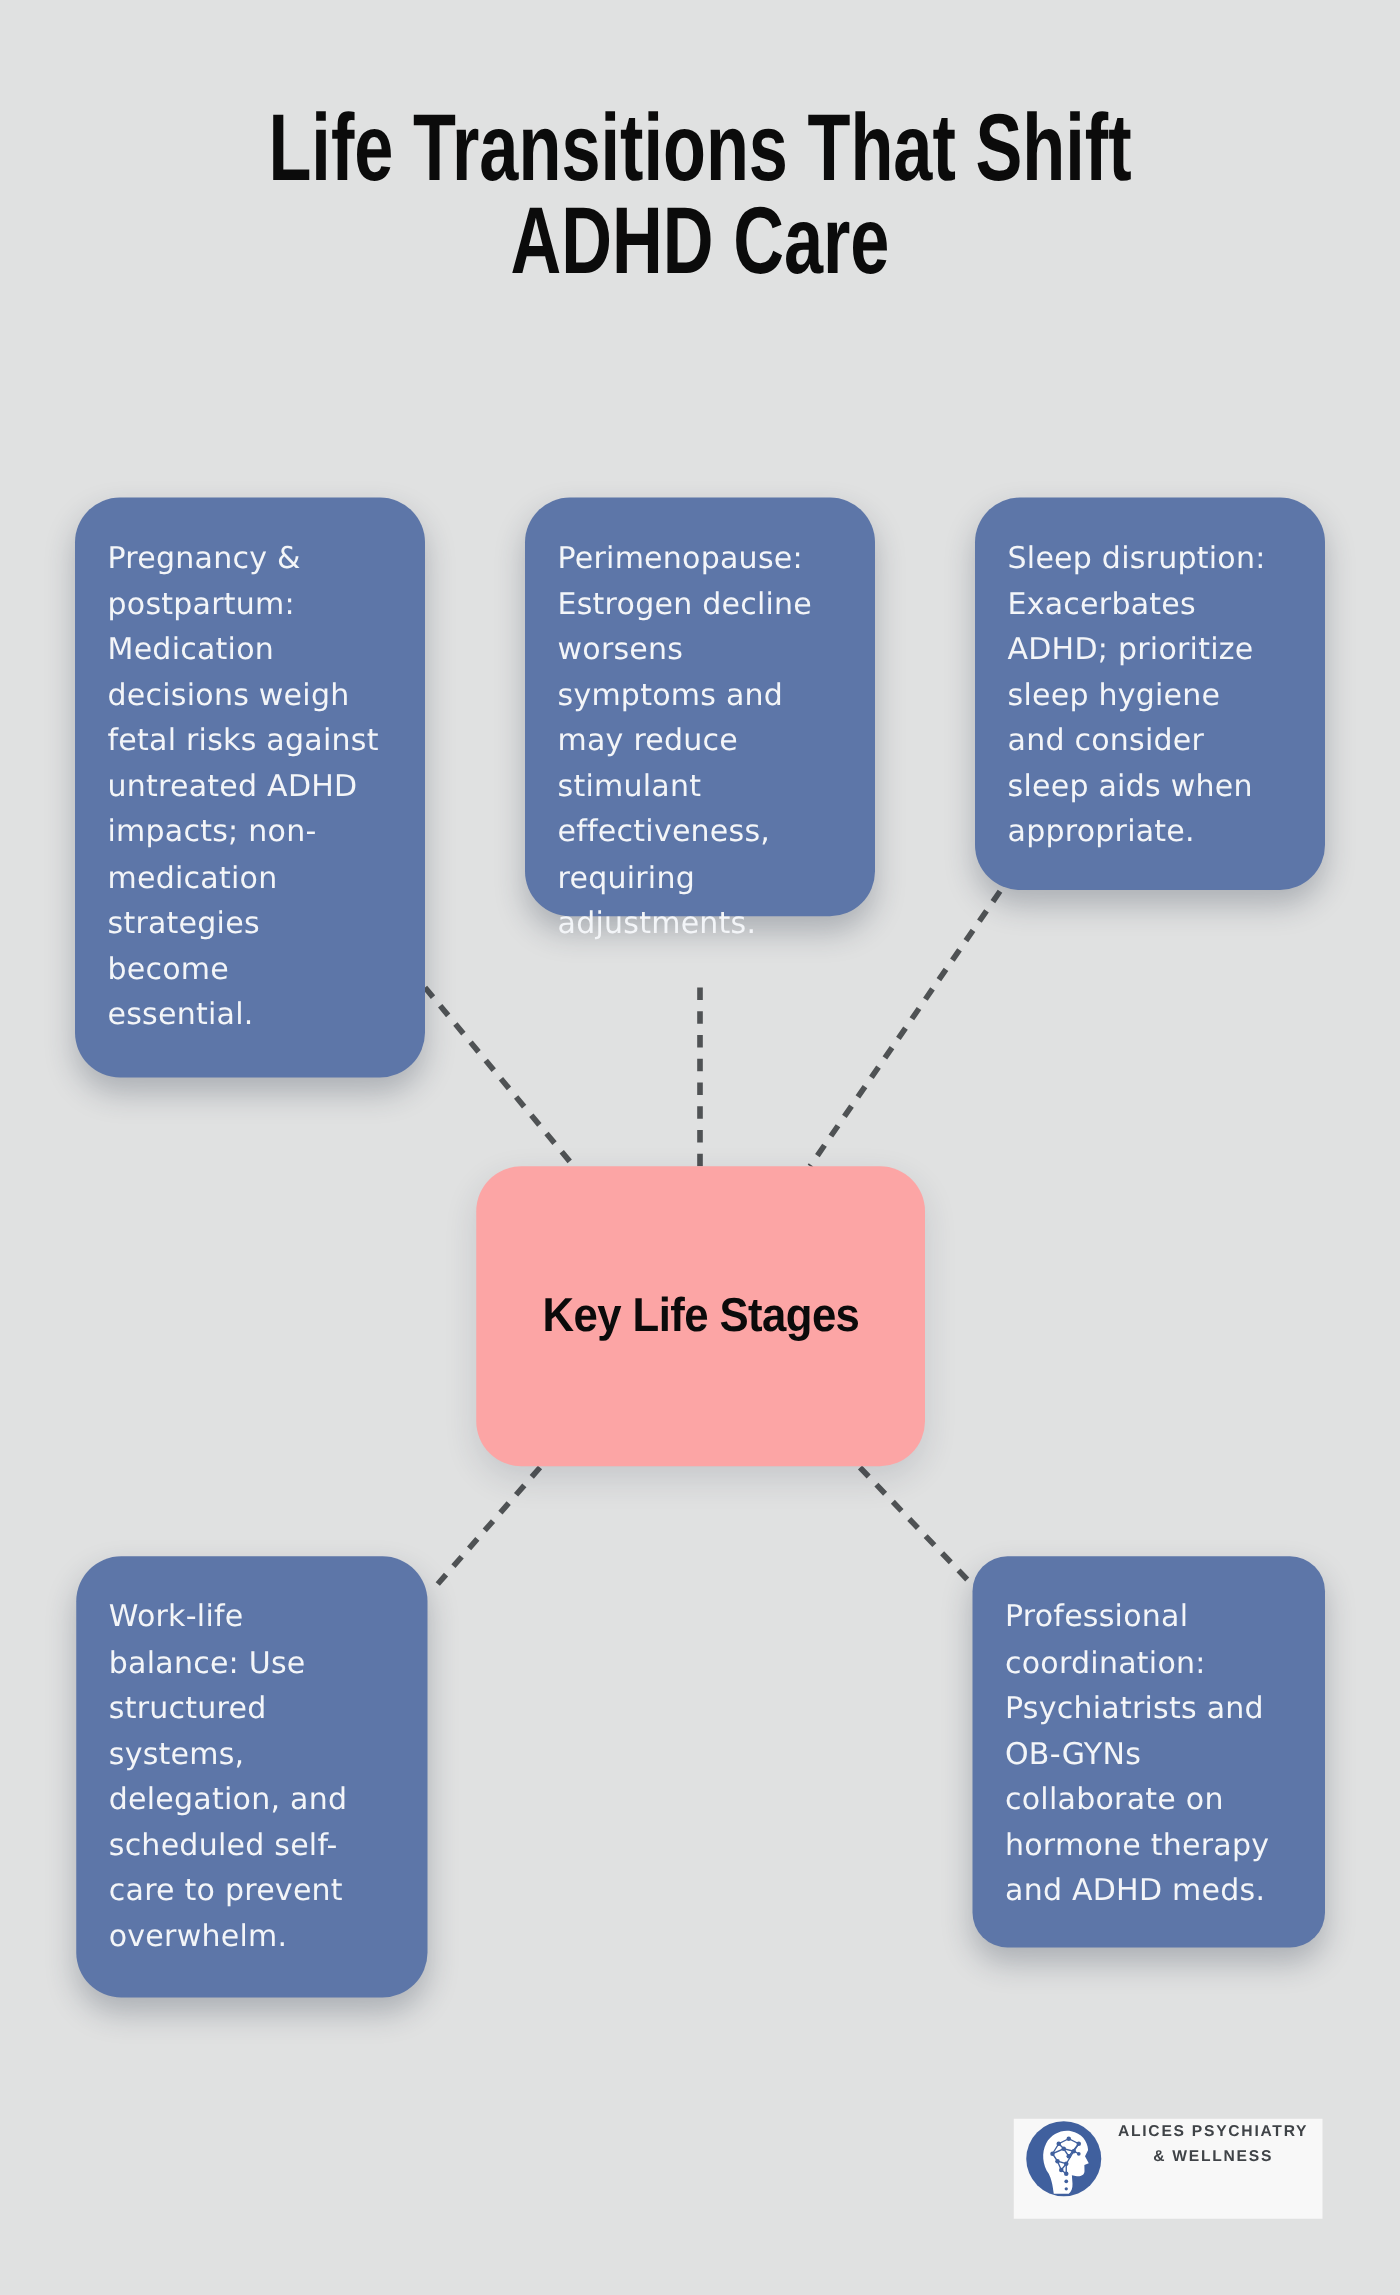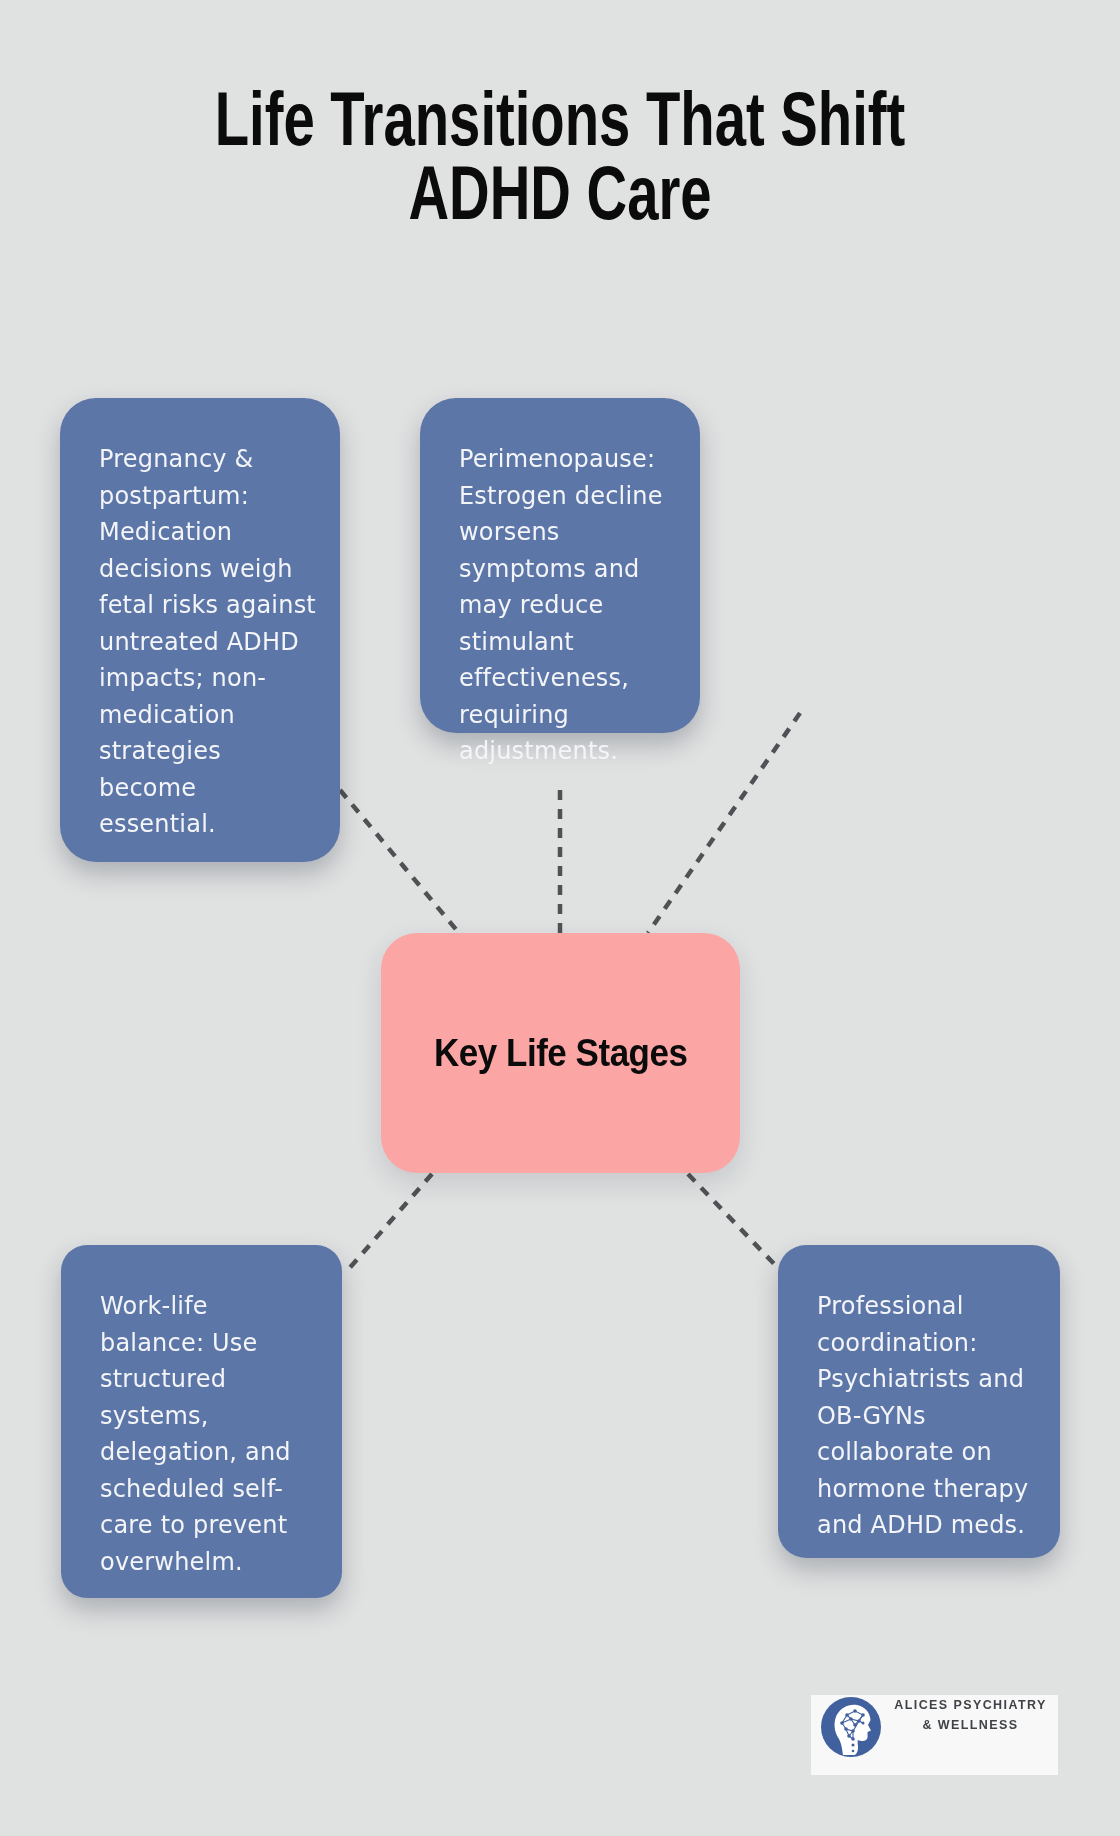--- a/index.html
+++ b/index.html
@@ -23,28 +23,28 @@
   .connectors{position:absolute;top:0;left:0;z-index:1;}
   .connectors line{stroke:#4f5254;stroke-width:4.5;stroke-dasharray:10 9;}
   
   .node{
     position:absolute;z-index:2;
     background:#5d76a8;border-radius:36px;
     box-shadow:0 12px 24px rgba(40,50,70,0.28);
     color:#f3f5f8;
   }
   .node p{
-    margin:13px;padding:30px 20px 30px 26px;
+    margin:0;padding:30px 20px 30px 26px;
     font-size:24px;line-height:36.5px;
     white-space:pre;letter-spacing:0.2px;
   }
   .n-pregnancy{left:60px;top:398px;width:280px;height:464px;}
   .n-perimenopause{left:420px;top:398px;width:280px;height:335px;}
   .n-sleep{left:780px;top:398px;width:280px;height:314px;}
-  .n-worklife{left:61px;top:1245px;width:281px;height:353px;border-radius:26px;}
+  .n-worklife{left:61px;top:1245px;width:281px;height:353px;}
   .n-professional{left:778px;top:1245px;width:282px;height:313px;border-radius:28px;}
   
   .center-node{
     position:absolute;z-index:2;
     left:381px;top:933px;width:359px;height:240px;
     background:#fca5a5;border-radius:36px;
     box-shadow:0 10px 26px rgba(40,50,70,0.14);
     display:flex;align-items:center;justify-content:center;
   }
   .center-node .label{
@@ -102,20 +102,29 @@
 Estrogen decline
 worsens
 symptoms and
 may reduce
 stimulant
 effectiveness,
 requiring
 adjustments.</p>
   </div>
 
+  <div class="node n-sleep">
+    <p>Sleep disruption:
+Exacerbates
+ADHD; prioritize
+sleep hygiene
+and consider
+sleep aids when
+appropriate.</p>
+  </div>
 
   <div class="center-node">
     <span class="label">Key Life Stages</span>
   </div>
 
   <div class="node n-worklife">
     <p>Work-life
 balance: Use
 structured
 systems,

